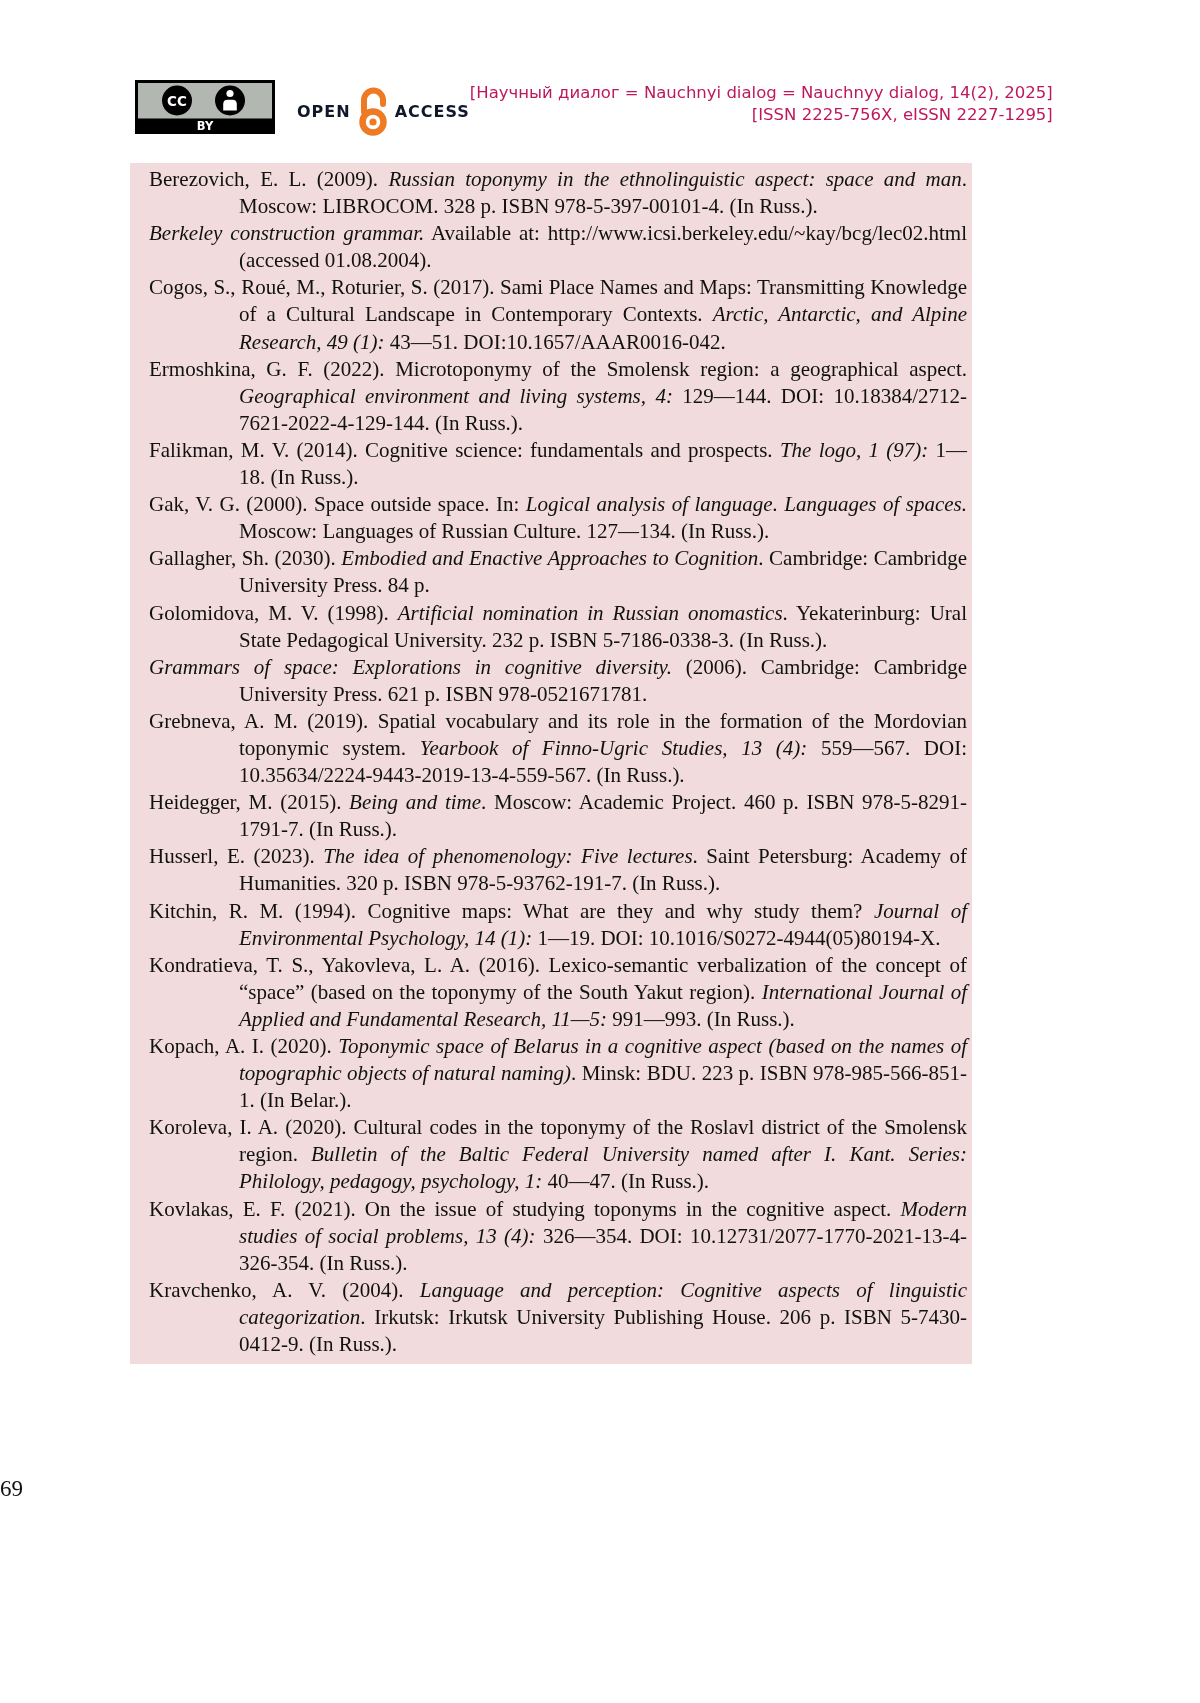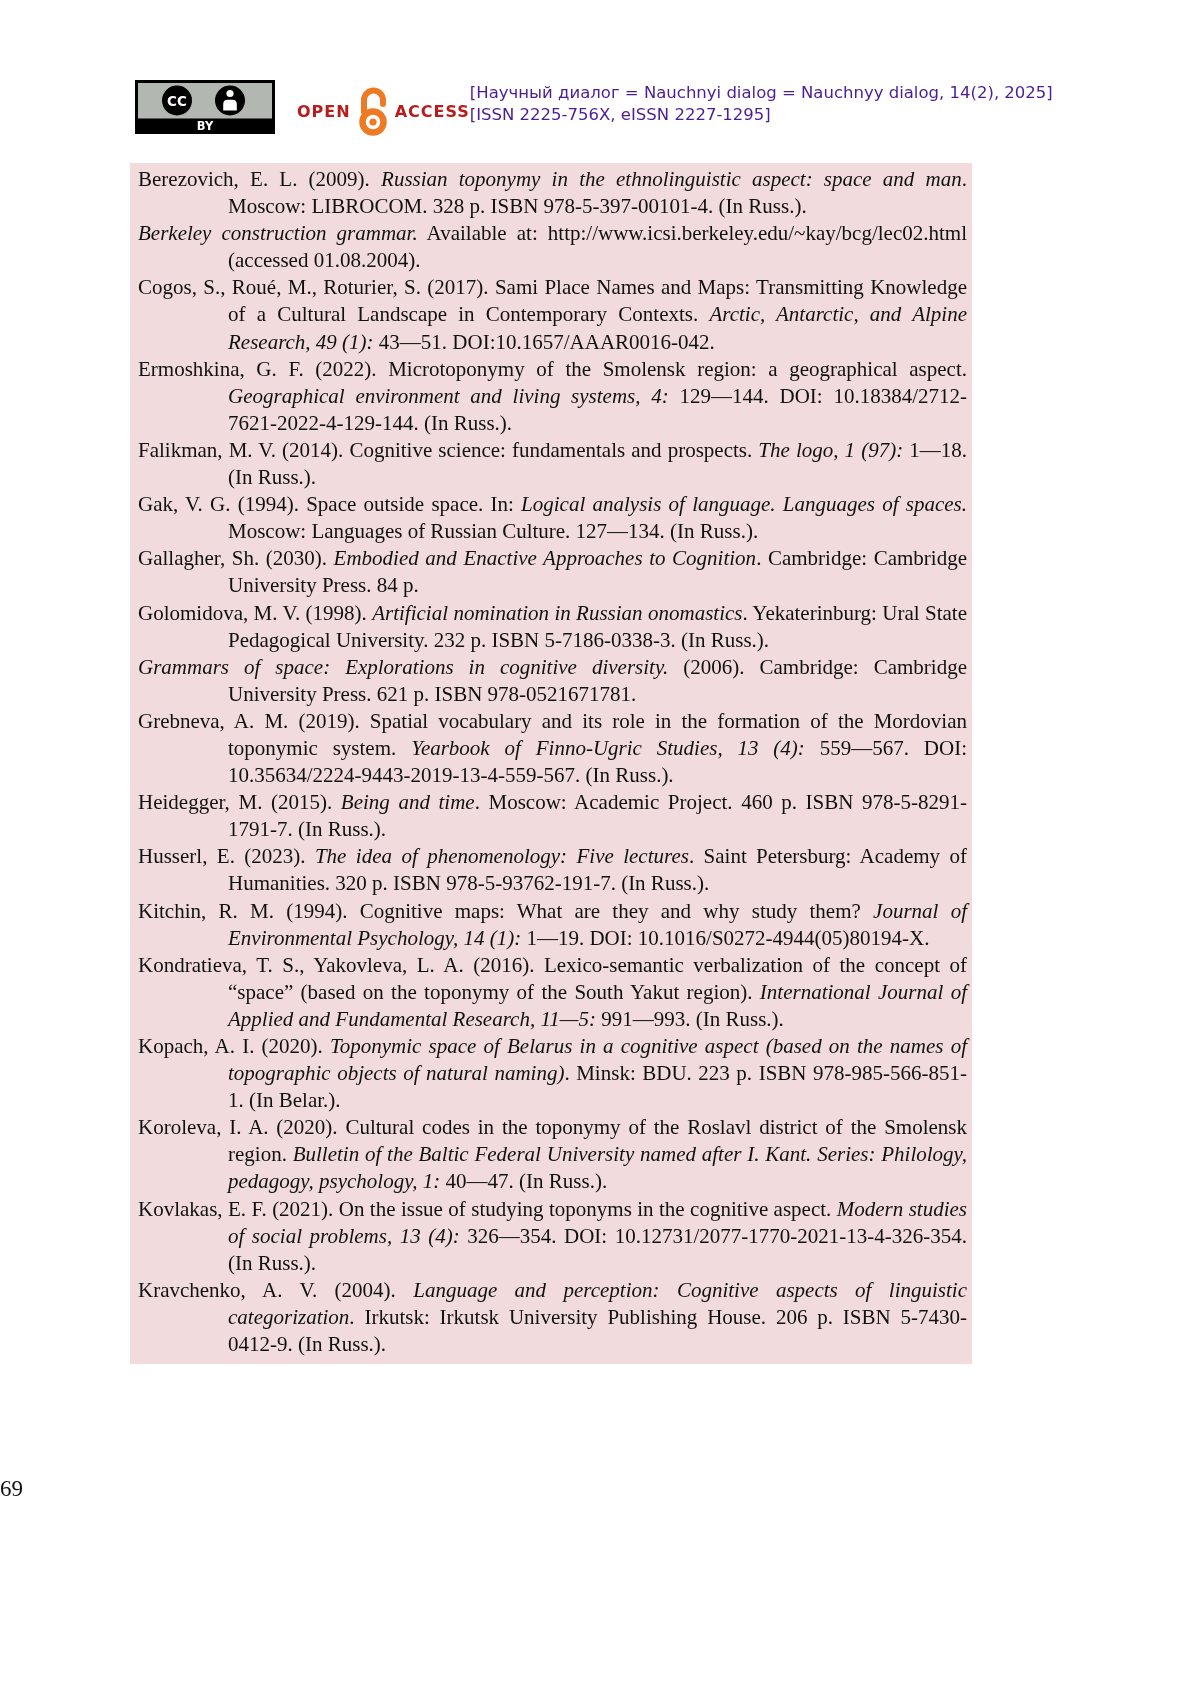--- a/index.html
+++ b/index.html
@@ -30,41 +30,42 @@
     align-items: center;
     margin-left: 22px;
     margin-top: 6px;
     flex: 0 0 auto;
   }
   .oa-word {
     font-family: "DejaVu Sans", sans-serif;
     font-weight: bold;
     font-size: 16px;
     letter-spacing: 1px;
-    color: #b91c1c;
+    color: #0f172a;
   }
   .oa-lock { margin: 0 4px; }
   .journal-info {
     margin-left: auto;
+    text-align: right;
     font-family: "DejaVu Sans", sans-serif;
     font-size: 16.5px;
     line-height: 22px;
-    color: #4c1d95;
+    color: #be185d;
     margin-top: 2px;
     white-space: nowrap;
   }
 
   
   .refs {
     position: absolute;
     top: 163px;
     left: 130px;
     width: 842px;
     background: #f2dbdc;
-    padding: 3px 5px 6px 8px;
+    padding: 3px 5px 6px 19px;
     box-sizing: border-box;
   }
   p.ref {
     margin: 0;
     font-size: 21px;
     line-height: 27.1px;
     text-align: justify;
     padding-left: 90px;
     text-indent: -90px;
   }
@@ -115,21 +116,21 @@
     <div>[ISSN 2225-756X, eISSN 2227-1295]</div>
   </div>
 </div>
 
 <div class="refs" id="refs-list">
     <p class="ref"><span>Berezovich, E. L. (2009). </span><span class="it">Russian toponymy in the ethnolinguistic aspect: space and man</span><span>. Moscow: LIBROCOM. 328 p. ISBN 978-5-397-00101-4. (In Russ.).</span></p>
     <p class="ref"><span class="it">Berkeley construction grammar.</span><span> Available at: http://www.icsi.berkeley.edu/~kay/bcg/lec02.html (accessed 01.08.2004).</span></p>
     <p class="ref"><span>Cogos, S., Roué, M., Roturier, S. (2017). Sami Place Names and Maps: Transmitting Knowledge of a Cultural Landscape in Contemporary Contexts. </span><span class="it">Arctic, Antarctic, and Alpine Research, 49 (1):</span><span> 43—51. DOI:10.1657/AAAR0016-042.</span></p>
     <p class="ref"><span>Ermoshkina, G. F. (2022). Microtoponymy of the Smolensk region: a geographical aspect. </span><span class="it">Geographical environment and living systems, 4:</span><span> 129—144. DOI: 10.18384/2712-7621-2022-4-129-144. (In Russ.).</span></p>
     <p class="ref"><span>Falikman, M. V. (2014). Cognitive science: fundamentals and prospects. </span><span class="it">The logo, 1 (97):</span><span> 1—18. (In Russ.).</span></p>
-    <p class="ref"><span>Gak, V. G. (1994). Space outside space. In: </span><span class="it">Logical analysis of language. Languages of spaces.</span><span> Moscow: Languages of Russian Culture. 127—134. (In Russ.).</span></p>
+    <p class="ref"><span>Gak, V. G. (2000). Space outside space. In: </span><span class="it">Logical analysis of language. Languages of spaces.</span><span> Moscow: Languages of Russian Culture. 127—134. (In Russ.).</span></p>
     <p class="ref"><span>Gallagher, Sh. (2030). </span><span class="it">Embodied and Enactive Approaches to Cognition</span><span>. Cambridge: Cambridge University Press. 84 p.</span></p>
     <p class="ref"><span>Golomidova, M. V. (1998). </span><span class="it">Artificial nomination in Russian onomastics</span><span>. Yekaterinburg: Ural State Pedagogical University. 232 p. ISBN 5-7186-0338-3. (In Russ.).</span></p>
     <p class="ref"><span class="it">Grammars of space: Explorations in cognitive diversity.</span><span> (2006). Cambridge: Cambridge University Press. 621 p. ISBN 978-0521671781.</span></p>
     <p class="ref"><span>Grebneva, A. M. (2019). Spatial vocabulary and its role in the formation of the Mordovian toponymic system. </span><span class="it">Yearbook of Finno-Ugric Studies, 13 (4):</span><span> 559—567. DOI: 10.35634/2224-9443-2019-13-4-559-567. (In Russ.).</span></p>
     <p class="ref"><span>Heidegger, M. (2015). </span><span class="it">Being and time</span><span>. Moscow: Academic Project. 460 p. ISBN 978-5-8291-1791-7. (In Russ.).</span></p>
     <p class="ref"><span>Husserl, E. (2023). </span><span class="it">The idea of phenomenology: Five lectures</span><span>. Saint Petersburg: Academy of Humanities. 320 p. ISBN 978-5-93762-191-7. (In Russ.).</span></p>
     <p class="ref"><span>Kitchin, R. M. (1994). Cognitive maps: What are they and why study them? </span><span class="it">Journal of Environmental Psychology, 14 (1):</span><span> 1—19. DOI: 10.1016/S0272-4944(05)80194-X.</span></p>
     <p class="ref"><span>Kondratieva, T. S., Yakovleva, L. A. (2016). Lexico-semantic verbalization of the concept of “space” (based on the toponymy of the South Yakut region). </span><span class="it">International Journal of Applied and Fundamental Research, 11—5:</span><span> 991—993. (In Russ.).</span></p>
     <p class="ref"><span>Kopach, A. I. (2020). </span><span class="it">Toponymic space of Belarus in a cognitive aspect (based on the names of topographic objects of natural naming)</span><span>. Minsk: BDU. 223 p. ISBN 978-985-566-851-1. (In Belar.).</span></p>
     <p class="ref"><span>Koroleva, I. A. (2020). Cultural codes in the toponymy of the Roslavl district of the Smolensk region. </span><span class="it">Bulletin of the Baltic Federal University named after I. Kant. Series: Philology, pedagogy, psychology, 1:</span><span> 40—47. (In Russ.).</span></p>

